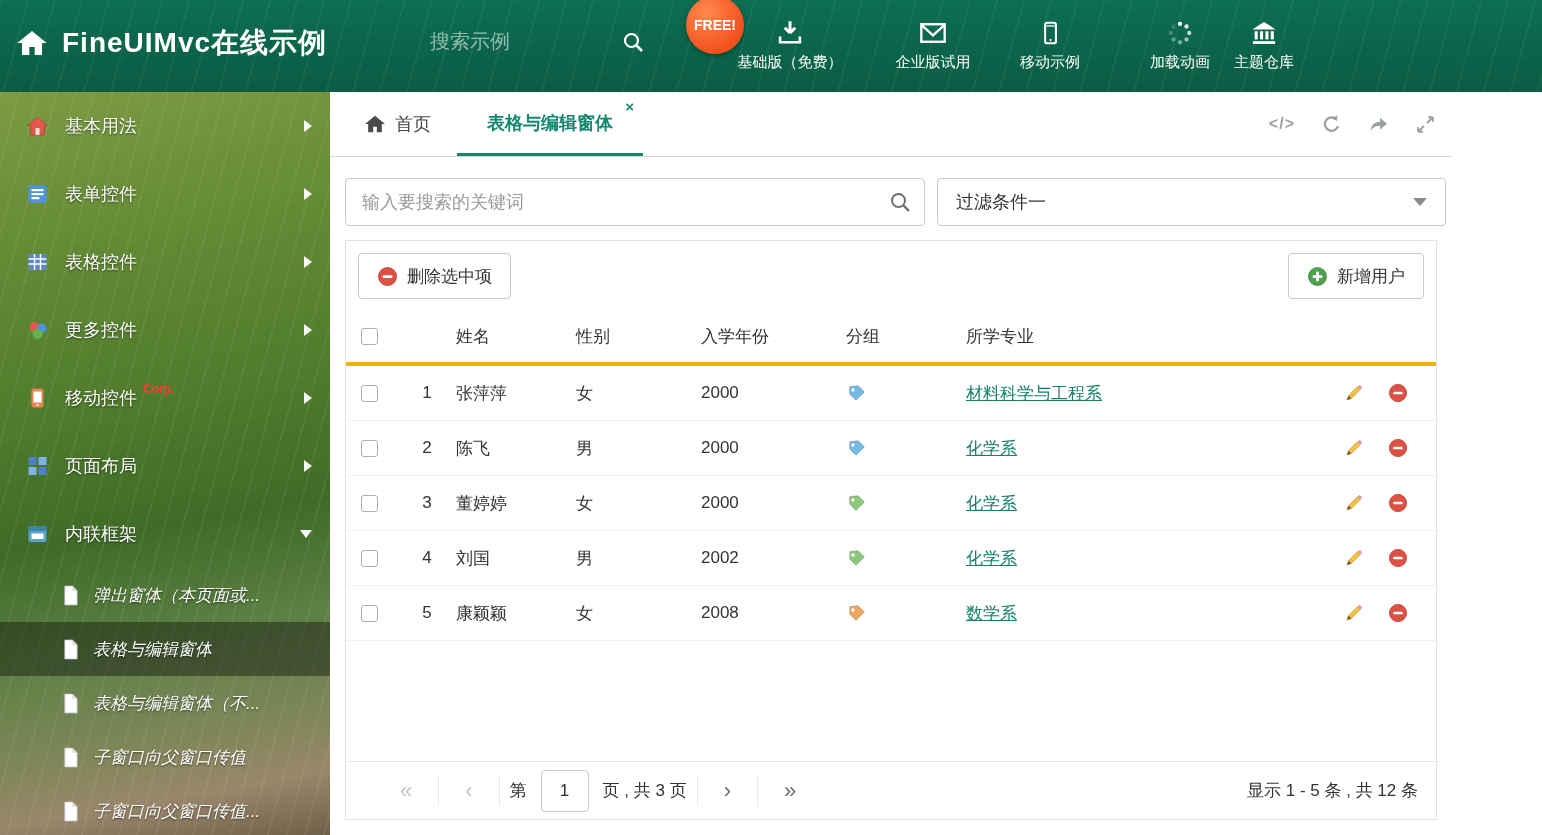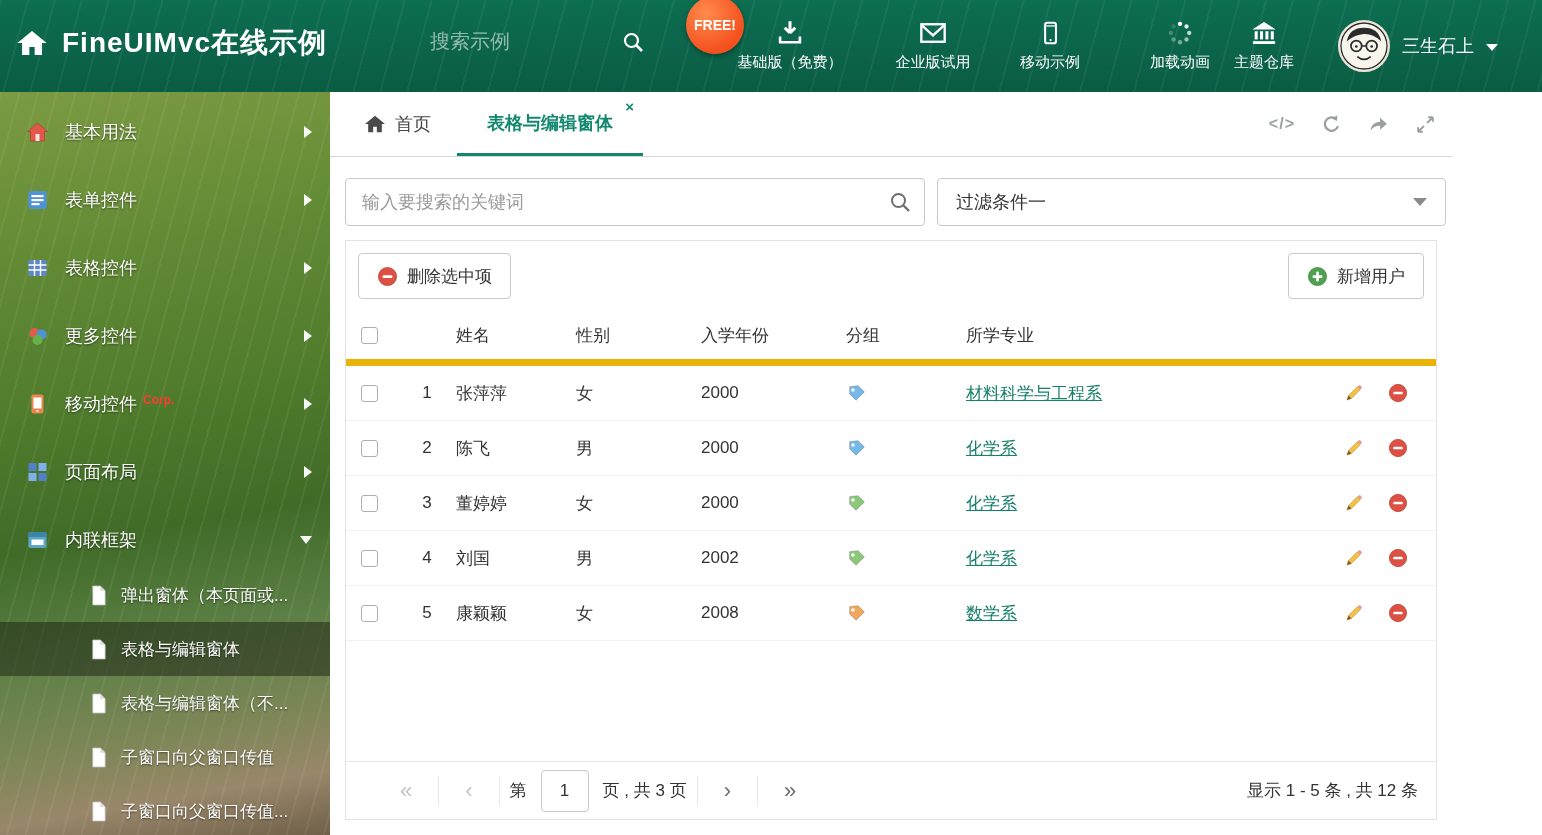--- a/index.html
+++ b/index.html
@@ -31,30 +31,30 @@
     border:2px solid #e9e4d6; }
   .uname { font-size:18px; }
   .caret { width:0; height:0; border-left:6px solid transparent; border-right:6px solid transparent;
     border-top:7px solid #fff; margin-top:3px; }
 
   
   .sidebar { position:absolute; left:0; top:92px; width:330px; height:743px; color:#fff;
     background:
       repeating-linear-gradient(105deg, rgba(255,255,255,0.06) 0 2px, transparent 2px 18px),
       linear-gradient(170deg, #7c9b42 0%, #628a35 22%, #4f7b2c 42%, #3f6b27 58%, #5d8046 72%, #7d8657 84%, #99876a 92%, #6f6049 100%); }
-  .side-item { height:68px; display:flex; align-items:center; padding:11px 18px 0 26px; cursor:pointer;
+  .side-item { height:68px; display:flex; align-items:center; padding:0 18px 0 26px; cursor:pointer;
     text-shadow:0 1px 2px rgba(0,0,0,0.55); }
   .side-item .s-label { font-size:18px; margin-left:16px; flex:1; }
   .corp { color:#ff3b30; font-size:12px; margin-left:6px; font-weight:bold; text-shadow:none; align-self:flex-start; margin-top:18px; }
   .arr-r { width:0; height:0; border-top:6px solid transparent; border-bottom:6px solid transparent;
     border-left:8px solid #fff; opacity:.95; }
   .arr-d { width:0; height:0; border-left:6px solid transparent; border-right:6px solid transparent;
     border-top:8px solid #fff; opacity:.95; }
-  .sub-item { height:54px; display:flex; align-items:center; padding:0 18px 0 90px; cursor:pointer;
-    text-shadow:0 1px 2px rgba(0,0,0,0.55); }
+  .sub-item { height:54px; display:flex; align-items:center; padding:0 18px 0 62px; cursor:pointer;
+    text-shadow:0 1px 2px rgba(0,0,0,0.55);font-style:italic; }
   .sub-item.active { background:rgba(25,32,18,0.5); }
   .sub-item .s-label { font-size:17px; margin-left:14px; white-space:nowrap; overflow:hidden; }
 
   
   .main { position:absolute; left:330px; top:92px; right:0; bottom:0; background:#fff; }
   .tabbar { position:relative; height:65px; border-bottom:1px solid #d6d6d6; display:flex; align-items:stretch; padding-left:18px; }
   .tab { display:flex; align-items:center; gap:9px; padding:0 16px; font-size:18px; color:#444; cursor:pointer;text-align:center; }
   .tab.active { position:relative; color:var(--accent,#13886f); font-weight:bold; padding:0 30px;
     border-bottom:3px solid var(--accent,#13886f); margin-left:10px; }
   .tab-close { position:absolute; top:7px; right:9px; font-size:15px; font-weight:bold;
@@ -76,21 +76,21 @@
     border-top:8px solid #8a8a8a; }
 
   .panel { position:absolute; top:148px; left:15px; right:15px; bottom:15px;
     border:1px solid #e3e3e3; display:flex; flex-direction:column; background:#fff; }
   .toolbar { height:70px; display:flex; align-items:center; justify-content:space-between; padding:0 12px; }
   .btn { display:inline-flex; align-items:center; gap:9px; height:46px; padding:0 18px;
     border:1px solid #c9c9c9; border-radius:4px; background:#fff; font-size:17px; color:#333; cursor:pointer; }
 
   .thead,.trow { display:grid; grid-template-columns:52px 58px 120px 125px 145px 120px 1fr 110px;
     align-items:center; height:55px; }
-  .thead { border-bottom:7px solid #eab308; font-size:17px; color:#333; }
+  .thead { border-bottom:4px solid #eab308; font-size:17px; color:#333; }
   .trow { border-bottom:1px solid #f1f1f1; font-size:17px; color:#333; }
   .td-check { display:flex; justify-content:flex-start; padding-left:15px; }
   .cb { width:17px; height:17px; border:1px solid #aeaeae; border-radius:3px; background:#fff;
     display:inline-block; cursor:pointer; }
   .td-num { text-align:center; }
   .link { color:var(--link,#17806a); text-decoration:underline; cursor:pointer; }
   .td-actions { display:flex; gap:24px; justify-content:flex-end; padding-right:28px; }
   .act { cursor:pointer; display:flex; }
   .grid-spacer { flex:1; }
 
@@ -188,36 +188,20 @@
             <rect x="4" y="9.5" width="2.6" height="7" fill="#fff"></rect>
             <rect x="8.6" y="9.5" width="2.6" height="7" fill="#fff"></rect>
             <rect x="13.2" y="9.5" width="2.6" height="7" fill="#fff"></rect>
             <rect x="17.8" y="9.5" width="2.6" height="7" fill="#fff"></rect>
             <rect x="2.5" y="18" width="19" height="2.4" fill="#fff"></rect>
           </svg>
       </span>
       <span class="lbl">主题仓库</span>
     </div>
 
-    <div class="user">
-      <span class="avatar">
-        <svg width="48" height="48" viewBox="0 0 50 50">
-            <circle cx="25" cy="25" r="24" fill="#f7f4ec" stroke="#2b2b2b" stroke-width="1.4"></circle>
-            <path d="M7 20 Q10 6 25 6 Q40 6 43 20 Q34 12 25 12.5 Q16 13 7 20 Z" fill="#2b2b2b"></path>
-            <circle cx="17" cy="25" r="5.6" fill="none" stroke="#2b2b2b" stroke-width="1.8"></circle>
-            <circle cx="33" cy="25" r="5.6" fill="none" stroke="#2b2b2b" stroke-width="1.8"></circle>
-            <path d="M22.6 25 L27.4 25" stroke="#2b2b2b" stroke-width="1.8"></path>
-            <circle cx="17" cy="25.5" r="1.4" fill="#2b2b2b"></circle>
-            <circle cx="33" cy="25.5" r="1.4" fill="#2b2b2b"></circle>
-            <path d="M18 36 Q25 42 32 36" fill="none" stroke="#2b2b2b" stroke-width="1.8"></path>
-          </svg>
-      </span>
-      <span class="uname">三生石上</span>
-      <span class="caret"></span>
-    </div>
   </header>
 
   <aside class="sidebar">
 
     <div class="side-item">
       <span>
           <svg width="23" height="22" viewBox="0 0 22 22">
             <path d="M11 2 L1 10.5 L4 10.5 L4 20 L18 20 L18 10.5 L21 10.5 Z" fill="#e2584a" stroke="#a8392c" stroke-width="0.6"></path>
             <rect x="9" y="13" width="4" height="7" fill="#fbe2dd"></rect>
           </svg>

